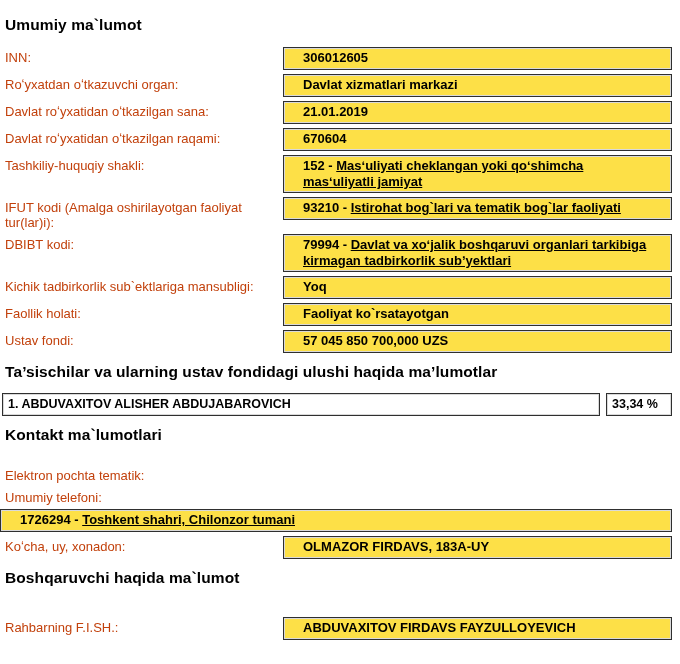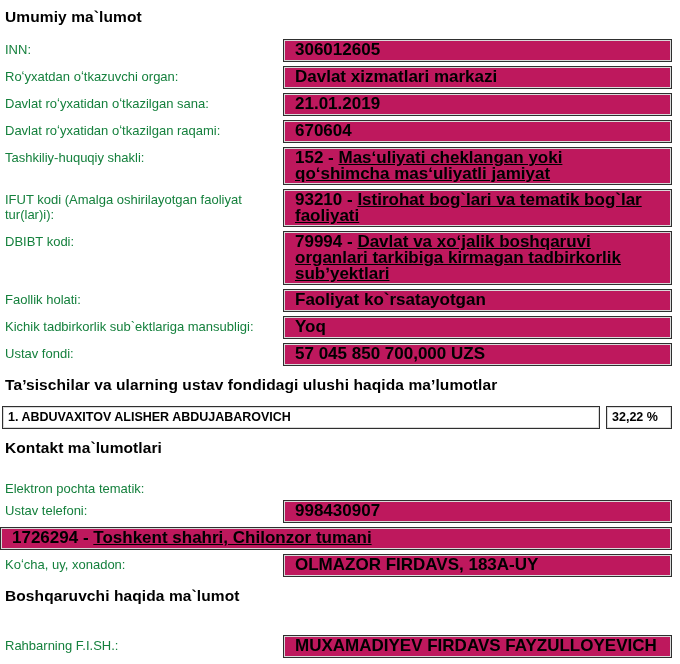--- a/index.html
+++ b/index.html
@@ -13,42 +13,42 @@
     font-family: "Liberation Sans", "DejaVu Sans", sans-serif;
     font-size: 13px;
     overflow: hidden;
   }
   .section-title {
     font-size: 15.5px;
     font-weight: bold;
     margin: 0 0 12px 5px;
     letter-spacing: 0.1px;
   }
-  .section-title.first { padding-top: 8px; margin-bottom: 13px; }
+  .section-title.first { padding-top: 16px; margin-bottom: 13px; }
   .row {
     display: flex;
     align-items: flex-start;
     margin: 0 8px 4px 0;
   }
   .label {
     width: 283px;
     flex-shrink: 0;
     padding: 3px 4px 0 5px;
     font-size: 13px;
-    color: #15803d;
+    color: #c2410c;
   }
   .value-box {
     flex: 1;
     border: 1.5px solid #2f2f2f;
-    padding: 2px 11px;
+    padding: 2px 19px;
     font-weight: bold;
-    font-size: 17px;
+    font-size: 13px;
     line-height: 16px;
     min-height: 23px;
-    background: #be185d;
+    background: #fde047;
     box-shadow: inset 0 0 0 1px #d9d9d9;
   }
   .link {
     text-decoration: underline;
     color: #000000;
     cursor: pointer;
   }
   .founders-row {
     display: flex;
     align-items: flex-start;
@@ -115,67 +115,66 @@
     <div class="label">IFUT kodi (Amalga oshirilayotgan faoliyat tur(lar)i):</div>
     <div class="value-box"><span>93210 - </span><span class="link">Istirohat bog`lari va tematik bog`lar faoliyati</span></div>
   </div>
 
   <div class="row">
     <div class="label">DBIBT kodi:</div>
     <div class="value-box"><span>79994 - </span><span class="link">Davlat va xoʻjalik boshqaruvi organlari tarkibiga kirmagan tadbirkorlik subʼyektlari</span></div>
   </div>
 
   <div class="row">
-    <div class="label">Faollik holati:</div>
-    <div class="value-box"><span>Faoliyat ko`rsatayotgan</span></div>
+    <div class="label">Kichik tadbirkorlik sub`ektlariga mansubligi:</div>
+    <div class="value-box"><span>Yoq</span></div>
   </div>
 
   <div class="row">
-    <div class="label">Kichik tadbirkorlik sub`ektlariga mansubligi:</div>
-    <div class="value-box"><span>Yoq</span></div>
+    <div class="label">Faollik holati:</div>
+    <div class="value-box"><span>Faoliyat ko`rsatayotgan</span></div>
   </div>
 
   <div class="row">
     <div class="label">Ustav fondi:</div>
     <div class="value-box"><span>57 045 850 700,000 UZS</span></div>
   </div>
 
   <div class="gap-sm"></div>
   <div class="section-title">Ta’sischilar va ularning ustav fondidagi ulushi haqida ma’lumotlar</div>
 
   <div class="founders-row">
     <div class="founder-name-box"><span>1. ABDUVAXITOV ALISHER ABDUJABAROVICH</span></div>
-    <div class="founder-share-box"><span>32,22 %</span></div>
+    <div class="founder-share-box"><span>33,34 %</span></div>
   </div>
 
   <div class="gap-sm"></div>
   <div class="section-title">Kontakt ma`lumotlari</div>
   <div class="gap-md"></div>
 
   <div class="row">
     <div class="label">Elektron pochta tematik:</div>
   </div>
 
   <div class="row">
-    <div class="label">Ustav telefoni:</div>
-    <div class="value-box"><span>998430907</span></div>
+    <div class="label">Umumiy telefoni:</div>
   </div>
 
   <div class="row">
     <div class="value-box"><span>1726294 - </span><span class="link">Toshkent shahri, Chilonzor tumani</span></div>
   </div>
 
   <div class="row">
     <div class="label">Koʻcha, uy, xonadon:</div>
     <div class="value-box"><span>OLMAZOR FIRDAVS, 183A-UY</span></div>
   </div>
 
   <div class="gap-sm"></div>
   <div class="section-title">Boshqaruvchi haqida ma`lumot</div>
   <div class="gap-md"></div>
   <div class="gap-md"></div>
 
   <div class="row">
     <div class="label">Rahbarning F.I.SH.:</div>
-    <div class="value-box"><span>MUXAMADIYEV FIRDAVS FAYZULLOYEVICH</span></div>
+    <div class="value-box"><span>ABDUVAXITOV FIRDAVS FAYZULLOYEVICH</span></div>
   </div>
 
 </div>
 
 </body></html>

